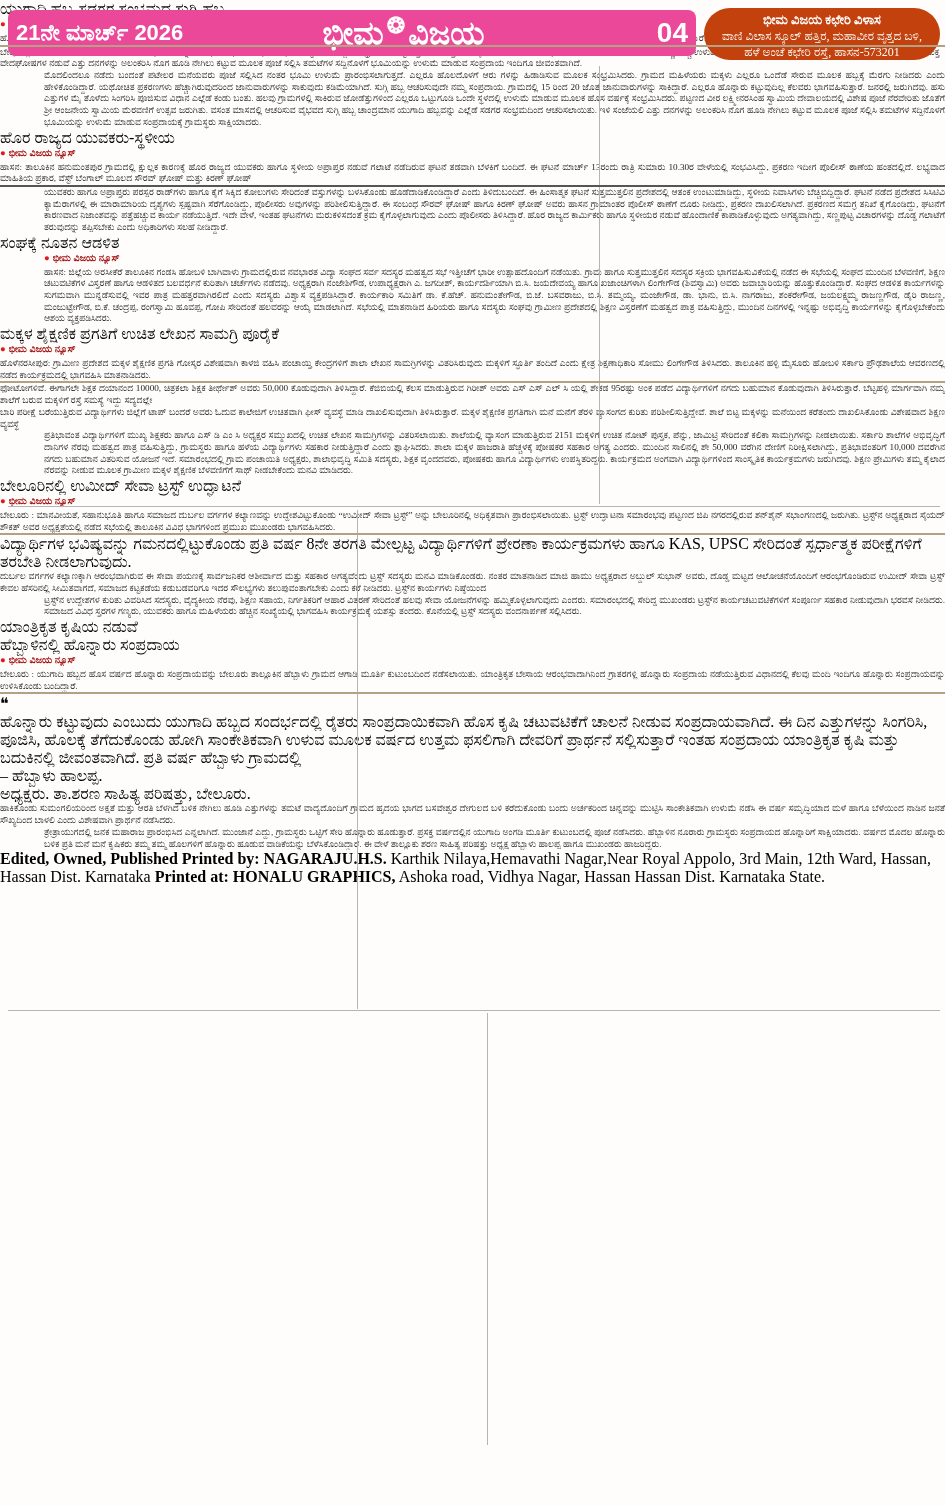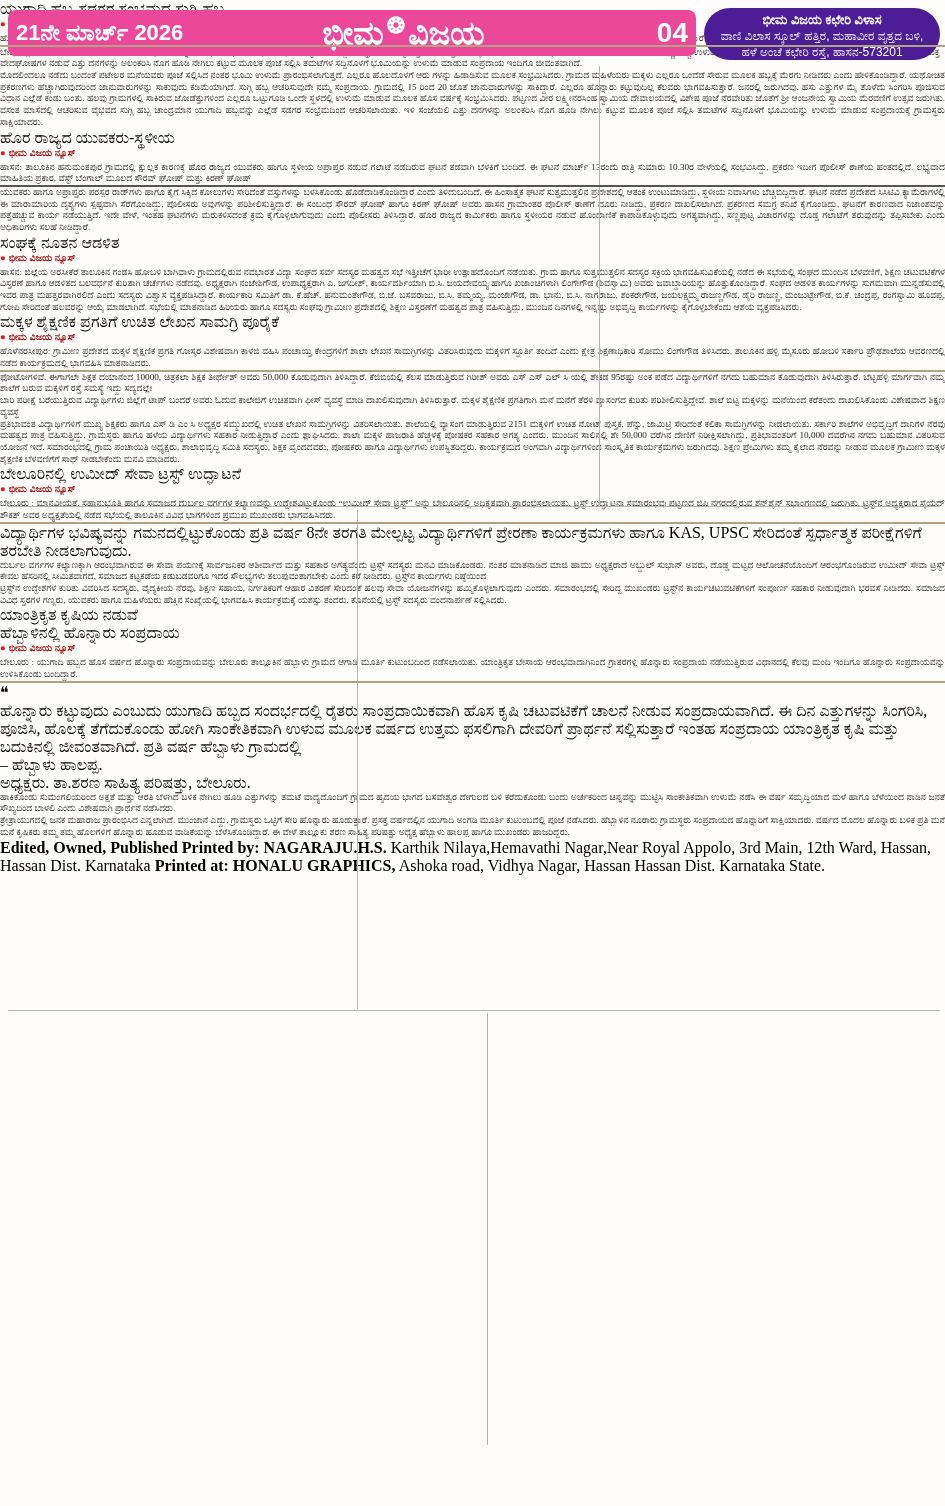--- a/index.html
+++ b/index.html
@@ -7,36 +7,36 @@
         font-family:"Liberation Serif",serif;overflow:hidden;}
 
   
   .header-bar{position:absolute;left:8px;top:10px;width:688px;height:46px;background:#ec4899;
     border-radius:8px;display:flex;align-items:center;justify-content:space-between;
     padding:0 8px;box-sizing:border-box;color:#fff;font-family:"Liberation Sans",sans-serif;}
   .header-date{font-size:22px;font-weight:bold;white-space:nowrap;}
   .masthead{font-size:32px;font-weight:bold;display:flex;align-items:flex-start;gap:3px;white-space:nowrap;}
   .masthead .ornament{font-size:22px;line-height:1;}
   .page-num{font-size:28px;font-weight:bold;margin-left:33px;}
-  .office-badge{position:absolute;left:704px;top:8px;width:236px;height:52px;background:#4c1d95;
+  .office-badge{position:absolute;left:704px;top:8px;width:236px;height:52px;background:#c2410c;
     border-radius:26px;color:#fff;text-align:center;padding-top:4px;box-sizing:border-box;
-    font-family:Liberation Sans, sans-serif;overflow:hidden;}
+    font-family:Liberation Serif, serif;overflow:hidden;}
   .office-title{font-size:13px;font-weight:bold;line-height:1.25;}
   .office-line{font-size:12px;line-height:1.35;}
 
   
   .vd,.hd{position:absolute;background:#b5b5b5;}
   .vd{width:1px;} .hd{height:1px;}
 
   
   .bodytext{font-size:9.2px;line-height:1.27;text-align:justify;color:#1c1c1c;}
   .byline{font-family:"Liberation Sans",sans-serif;font-size:9.5px;font-weight:bold;
           color:#a31515;margin-bottom:3px;white-space:nowrap;overflow:hidden;}
   .byline .dot{color:#e01a1a;margin-right:3px;}
-  .colflow{column-gap:9px;overflow:hidden;column-rule:none;}
+  .colflow{column-gap:9px;overflow:hidden;column-rule:none;padding-left:44px;}
 
   
   .photo{position:relative;border:1px solid #b3a184;box-sizing:border-box;flex:none;overflow:hidden;}
   .photo1{background:
     radial-gradient(circle at 78% 16%, rgba(255,243,205,.95) 0 5%, rgba(255,220,150,.45) 14%, transparent 26%),
     linear-gradient(180deg,#e9c37d 0%,#dcab66 16%,#55663a 28%,#84905a 38%,#b89c6e 55%,#c6ab7a 100%);}
   .photo1::after{content:"";position:absolute;inset:0;background:
     radial-gradient(ellipse 8px 22px at 10% 72%, #7a3b2e 0 60%, transparent 61%),
     radial-gradient(ellipse 8px 22px at 19% 74%, #2f5d3a 0 60%, transparent 61%),
     radial-gradient(ellipse 9px 25px at 36% 70%, #e8e4da 0 60%, transparent 61%),

